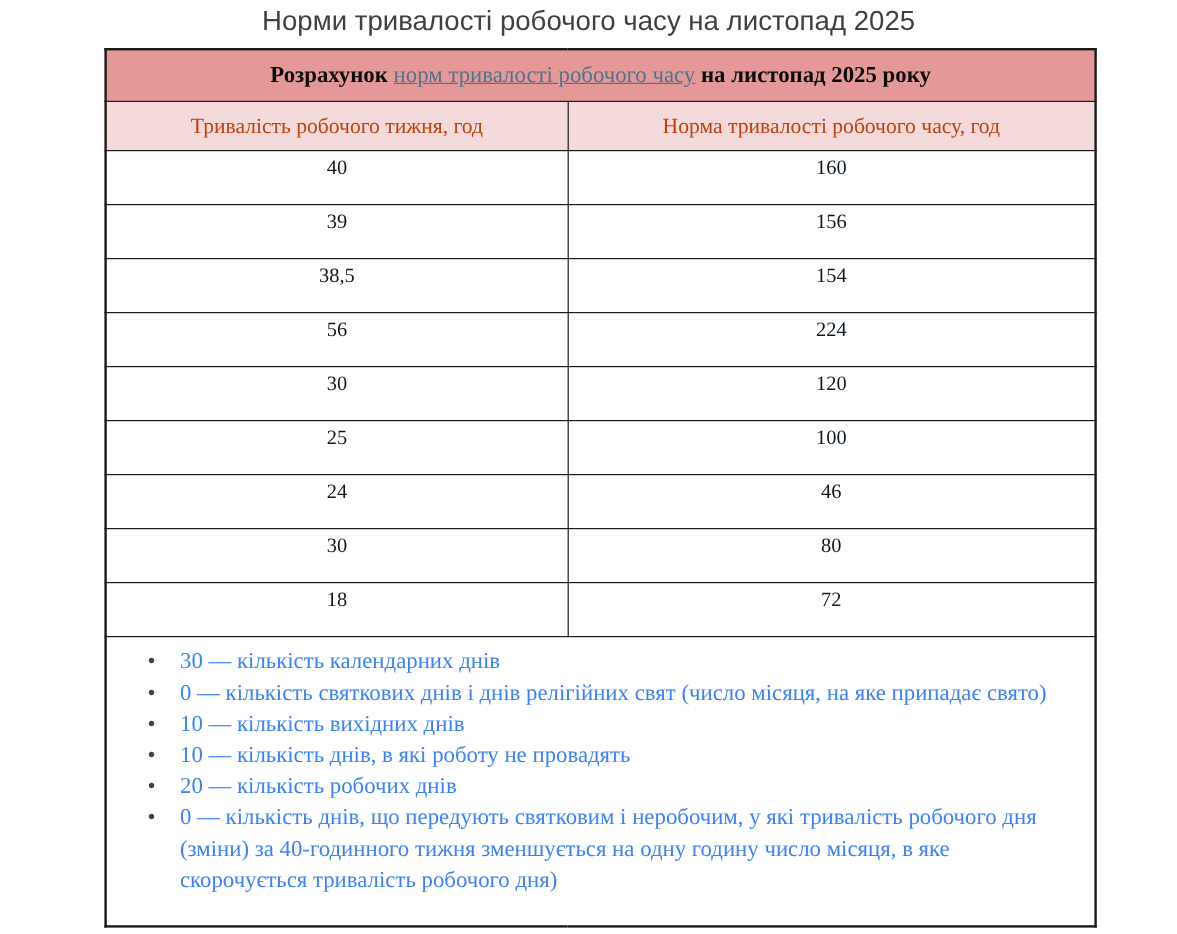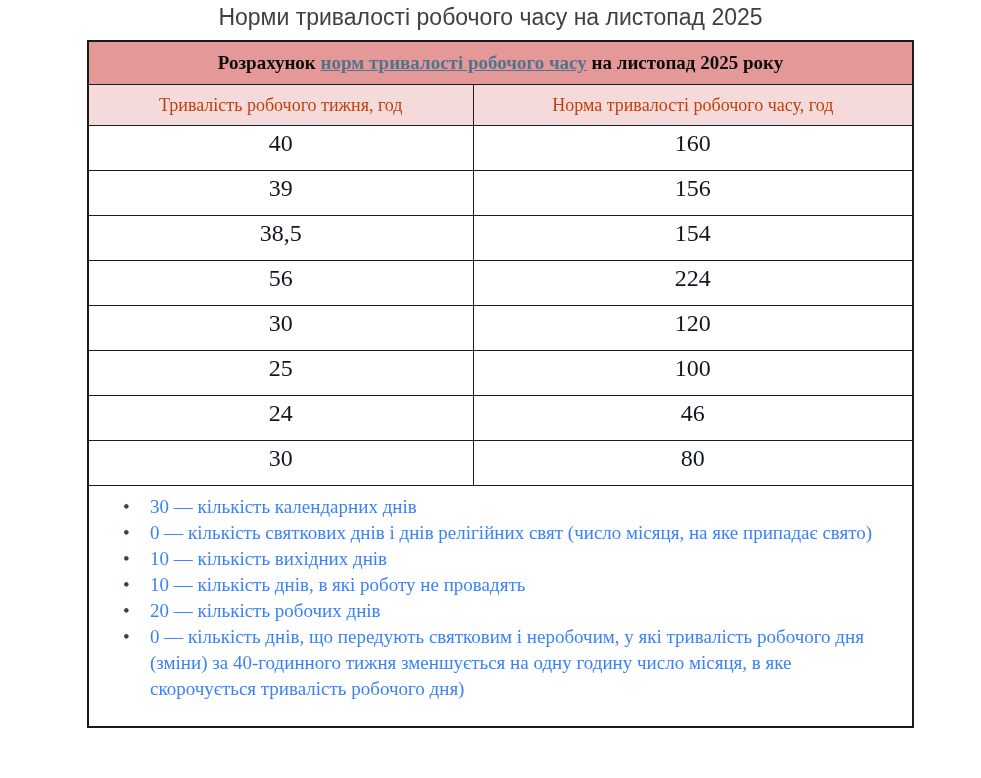--- a/index.html
+++ b/index.html
@@ -37,38 +37,38 @@
     height: 42px;
     text-align: center;
     vertical-align: middle;
     font-size: 19px;
     font-weight: bold;
     color: #0b0b0b;
     padding: 0 6px;
   }
   .caption-cell a {
     color: #4f748c;
-    font-weight: bold;
+    font-weight: normal;
     text-decoration: underline;
   }
   .colhead-cell {
     background: #f4dada;
     height: 40px;
     text-align: center;
     vertical-align: middle;
     font-size: 18px;
     color: #c2410c;
     padding: 0 6px;
   }
   .data-cell {
     height: 40px;
     text-align: center;
     vertical-align: top;
     padding: 4px 6px 0 6px;
-    font-size: 24px;
+    font-size: 17px;
     color: #10181f;
     background: #ffffff;
   }
   .notes-cell {
     height: 234px;
     vertical-align: top;
     padding: 6px 28px 0 0;
     background: #ffffff;
   }
   ul.notes {
@@ -134,20 +134,24 @@
     </tr>
     <tr>
       <td class="data-cell">24</td>
       <td class="data-cell">46</td>
     </tr>
     <tr>
       <td class="data-cell">30</td>
       <td class="data-cell">80</td>
     </tr>
     <tr>
+      <td class="data-cell">18</td>
+      <td class="data-cell">72</td>
+    </tr>
+    <tr>
       <td class="notes-cell" colspan="2">
         <ul class="notes">
           <li>30 — кількість календарних днів</li>
           <li>0 — кількість святкових днів і днів релігійних свят (число місяця, на яке припадає свято)</li>
           <li>10 — кількість вихідних днів</li>
           <li>10 — кількість днів, в які роботу не провадять</li>
           <li>20 — кількість робочих днів</li>
           <li>0 — кількість днів, що передують святковим і неробочим, у які тривалість робочого дня (зміни) за 40-годинного тижня зменшується на одну годину число місяця, в яке скорочується тривалість робочого дня)</li>
         </ul>
       </td>

